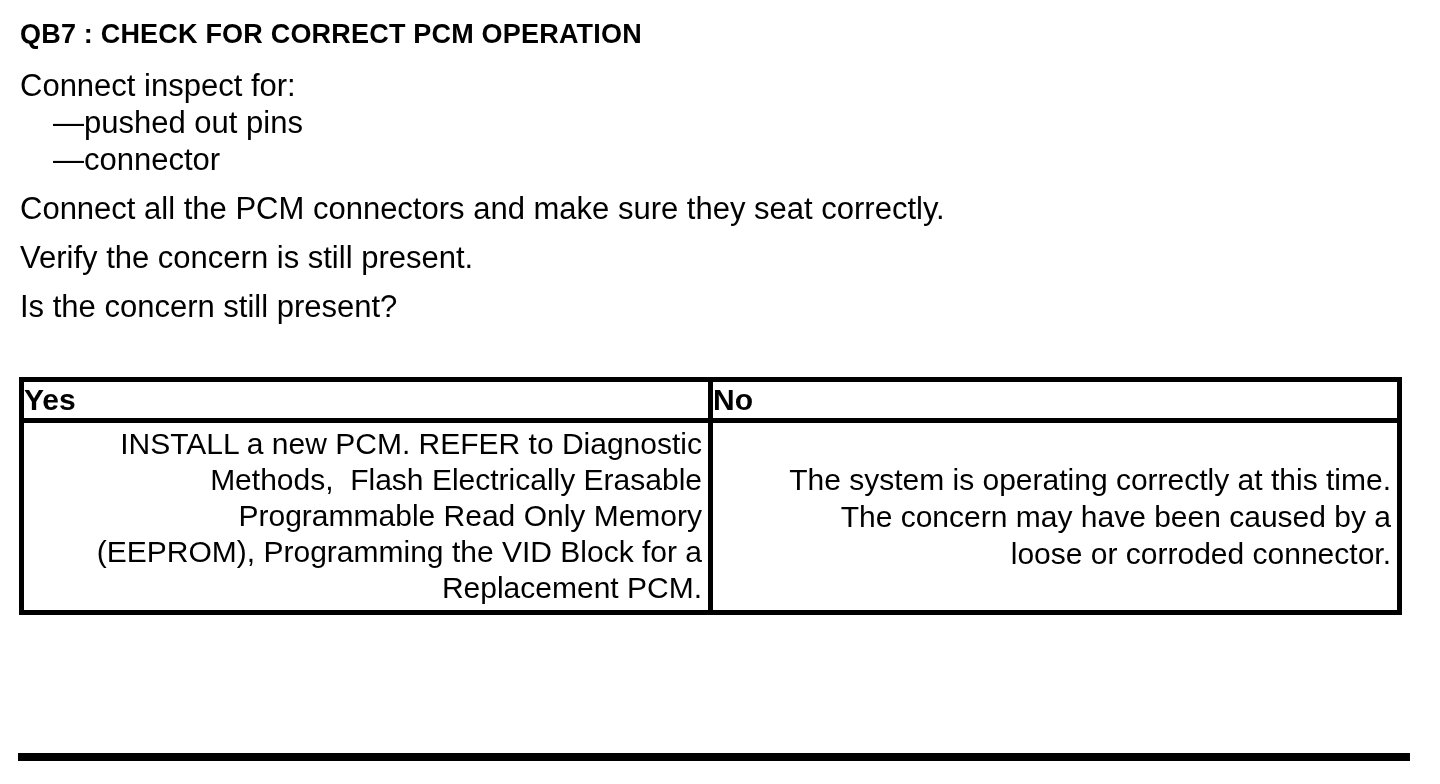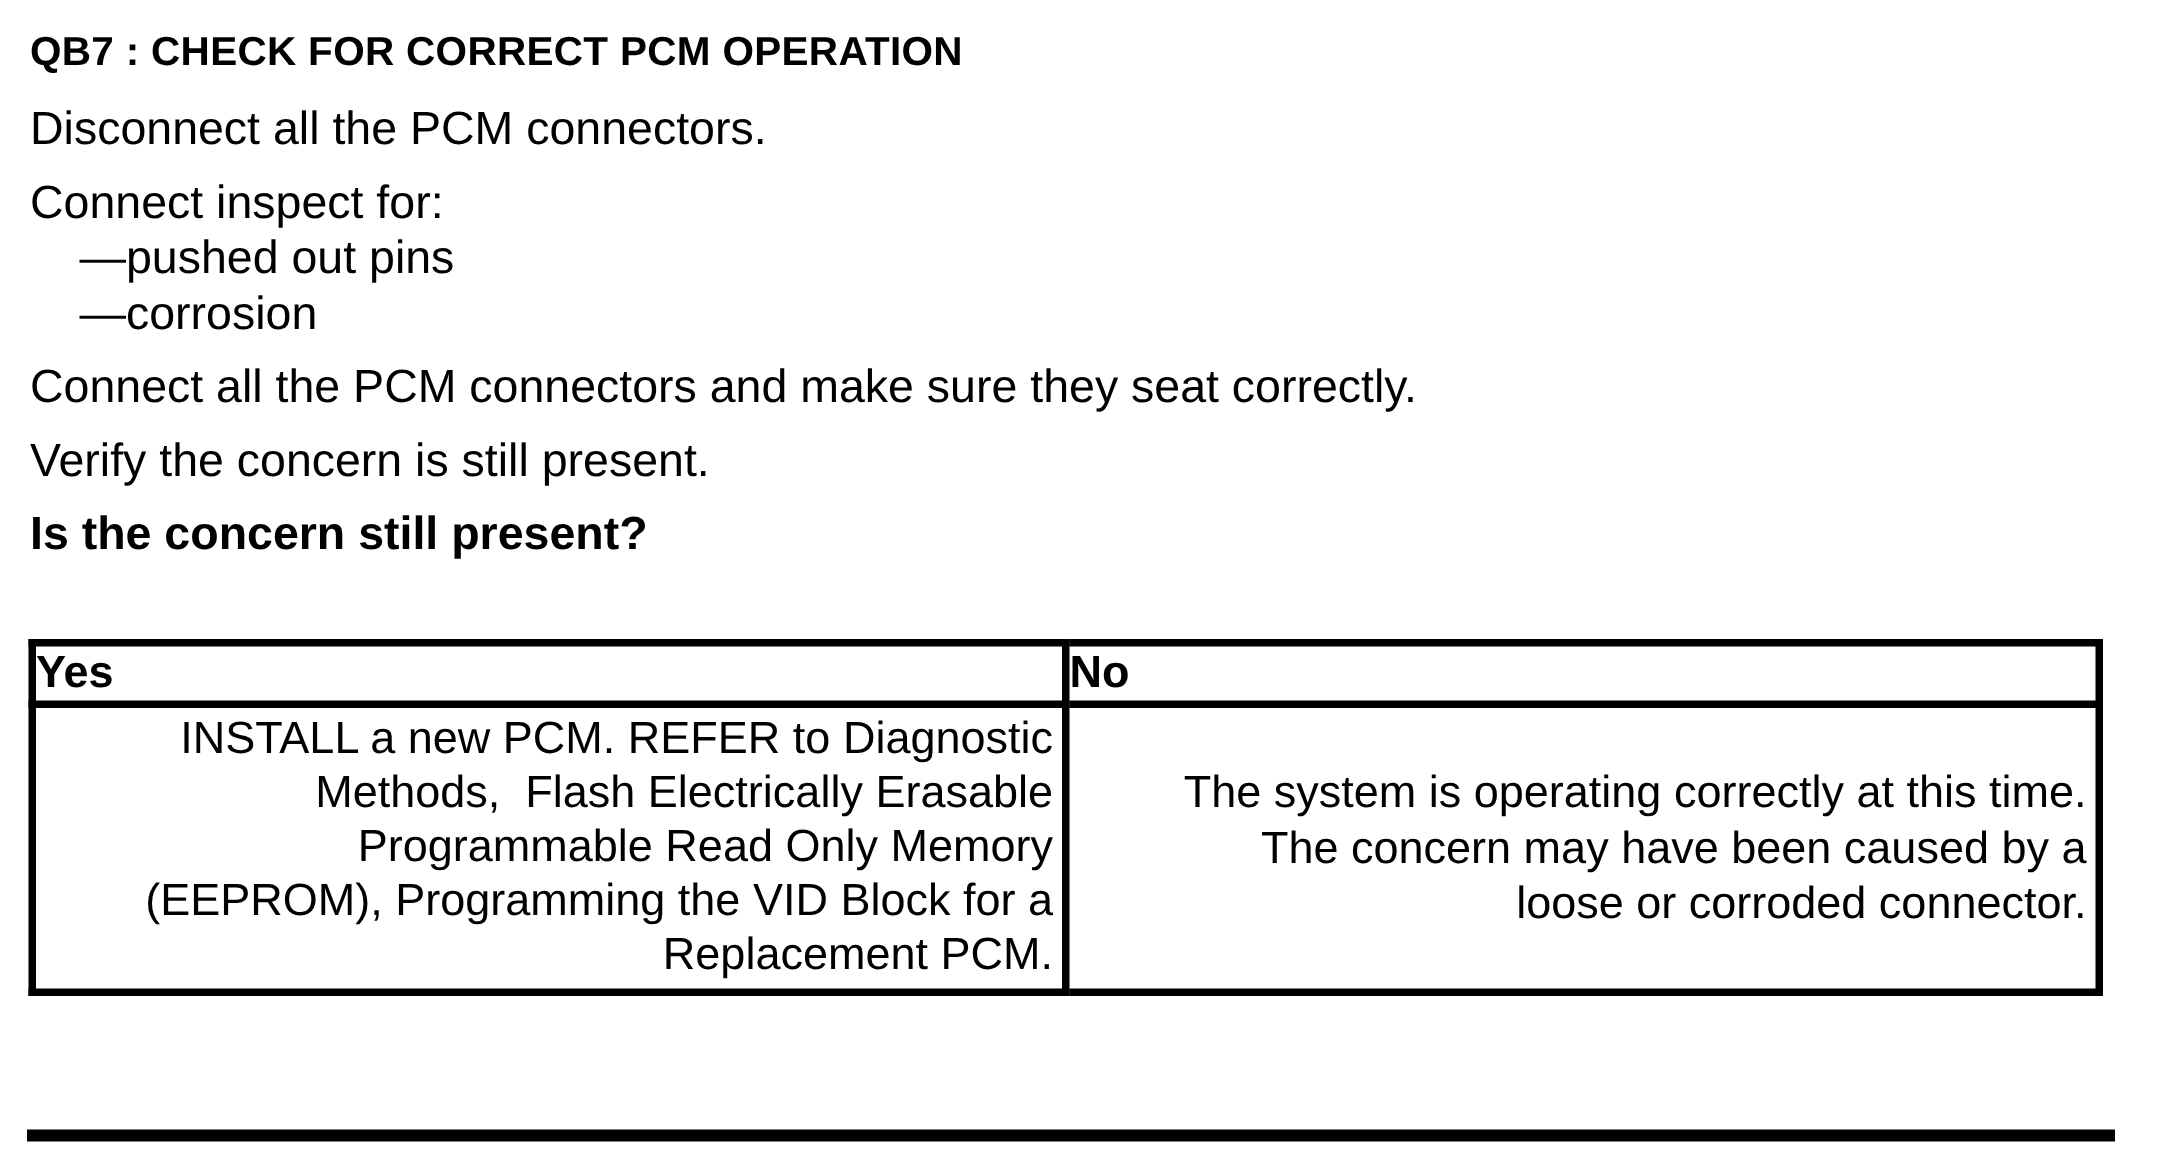--- a/index.html
+++ b/index.html
@@ -31,21 +31,21 @@
   }
   .inspect-list {
     font-size: 31px;
     line-height: 37px;
     margin: 0 0 12px 33px;
     white-space: pre-line;
   }
   .question {
     font-size: 31px;
     line-height: 37px;
-    font-weight: bold;
+    font-weight: normal;
     margin: 8px 15px 0 0;
   }
   .decision-table {
     border-collapse: collapse;
     margin: 52px 0 0 -1px;
     width: 1383px;
     table-layout: fixed;
   }
   .decision-table th, .decision-table td {
     border: 5px solid #000000;
@@ -92,26 +92,25 @@
     background: #000000;
   }
 </style>
 </head>
 <body>
 
 <div class="page">
 
   <h1 class="doc-heading">QB7 : CHECK FOR CORRECT PCM OPERATION</h1>
 
-  <p class="para">Disconnect all the PCM connectors.</p>
 
   <p class="para" style="margin-bottom:0;">Connect inspect for:</p>
 
   <div class="inspect-list">—pushed out pins
-—corrosion</div>
+—connector</div>
 
   <p class="para">Connect all the PCM connectors and make sure they seat correctly.</p>
 
 
   <p class="para">Verify the concern is still present.</p>
 
   <p class="question">Is the concern still present?</p>
 
   <table class="decision-table">
     <thead>

